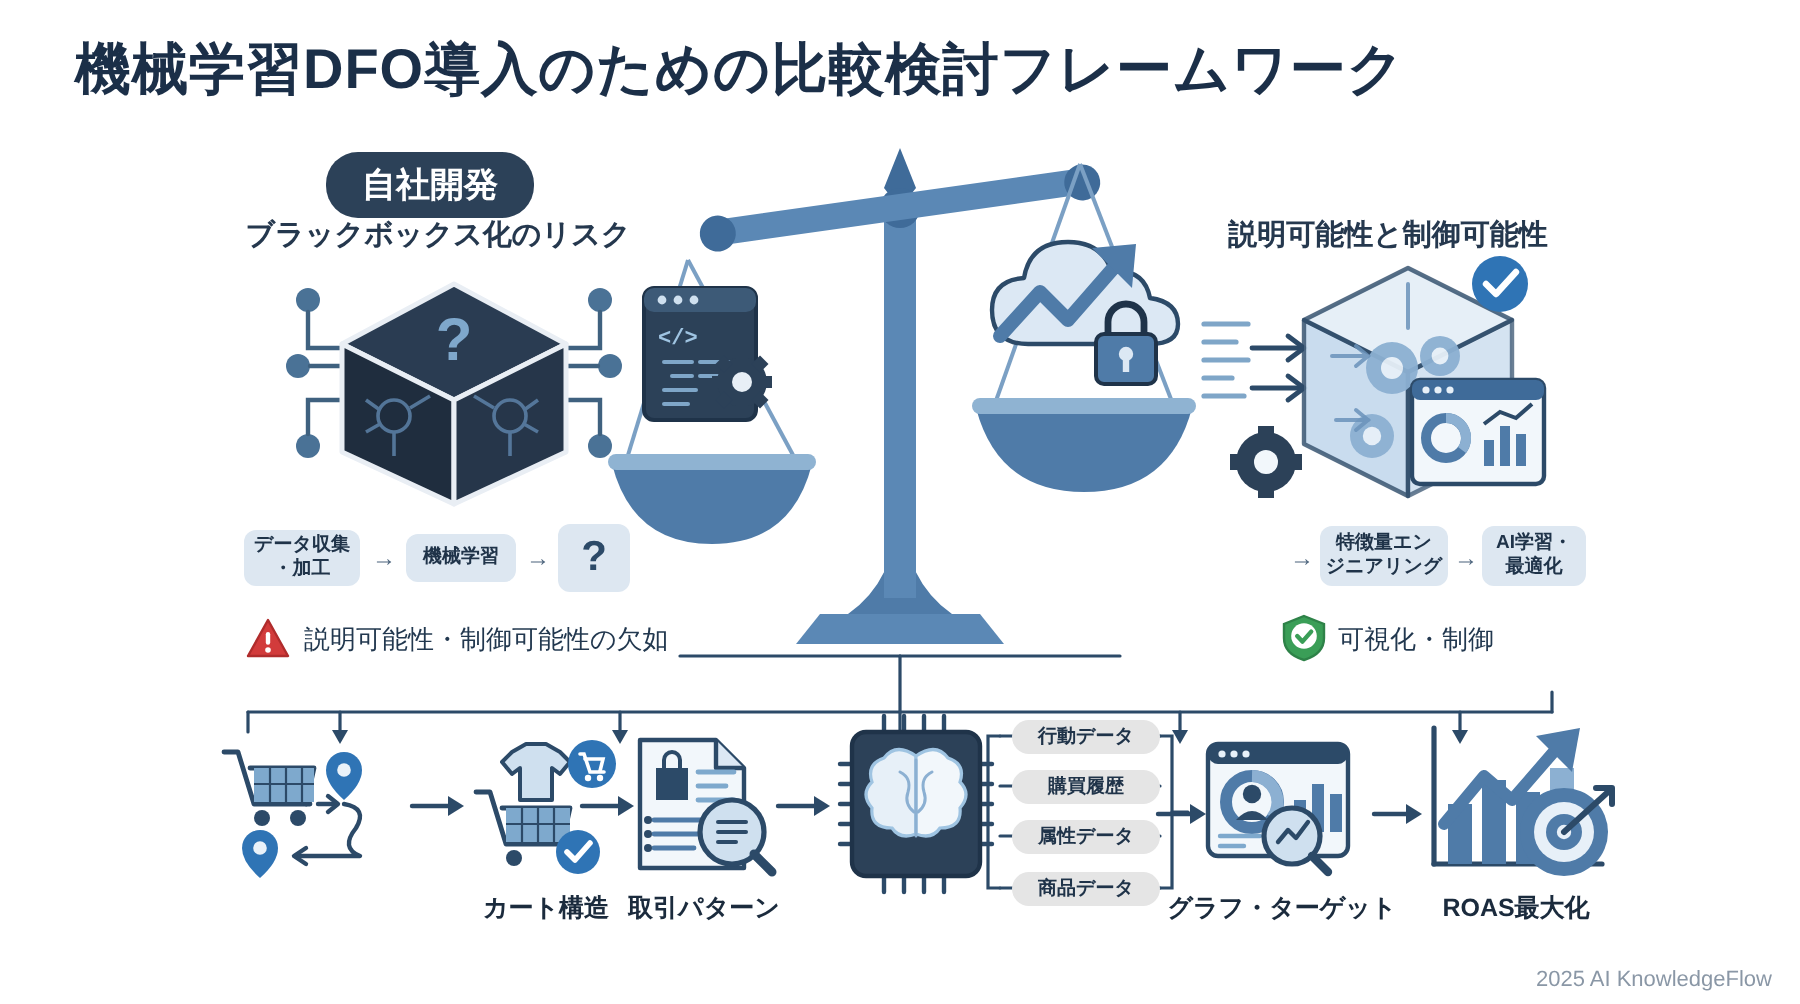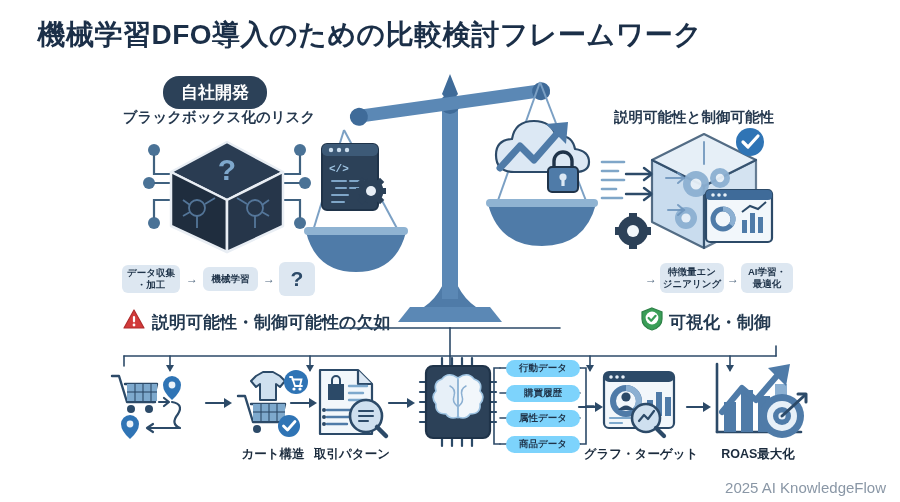--- a/index.html
+++ b/index.html
@@ -43,41 +43,41 @@
     display:flex;align-items:center;justify-content:center;
     text-align:center;line-height:1.22;white-space:pre-line;
   }
   .chip.q{font-size:21px;color:#2c4a68;}
   .arrowtxt{
     position:absolute;font-size:12px;color:#4b6舒;color:#50677f;font-weight:bold;
   }
 
   
   .callout{
-    position:absolute;font-size:17px;font-weight:bold;color:#22384f;white-space:nowrap;
+    position:absolute;font-size:13px;font-weight:normal;color:#22384f;white-space:nowrap;
   }
 
   
   .dchip{
-    position:absolute;background:#7dd3fc;border-radius:9px;
+    position:absolute;background:#e5e5e5;border-radius:9px;
     font-size:9.5px;font-weight:bold;color:#1f3349;
     display:flex;align-items:center;justify-content:center;white-space:nowrap;
     width:74px;height:17px;
   }
 
   
   .plabel{
     position:absolute;font-size:12.5px;font-weight:bold;color:#1b2b3d;
     text-align:center;white-space:nowrap;
   }
   .plabel.two{line-height:1.25;white-space:pre-line;}
 
   
   .footer{
-    position:absolute;right:14px;bottom:6px;font-size:15px;color:#8a97a6;
+    position:absolute;right:14px;bottom:6px;font-size:11px;color:#8a97a6;
     white-space:nowrap;
   }
   svg{display:block;overflow:visible;}
 </style>
 </head>
 <body>
 
 <div id="stage">
 
   <div class="title">機械学習DFO導入のための比較検討フレームワーク</div>

